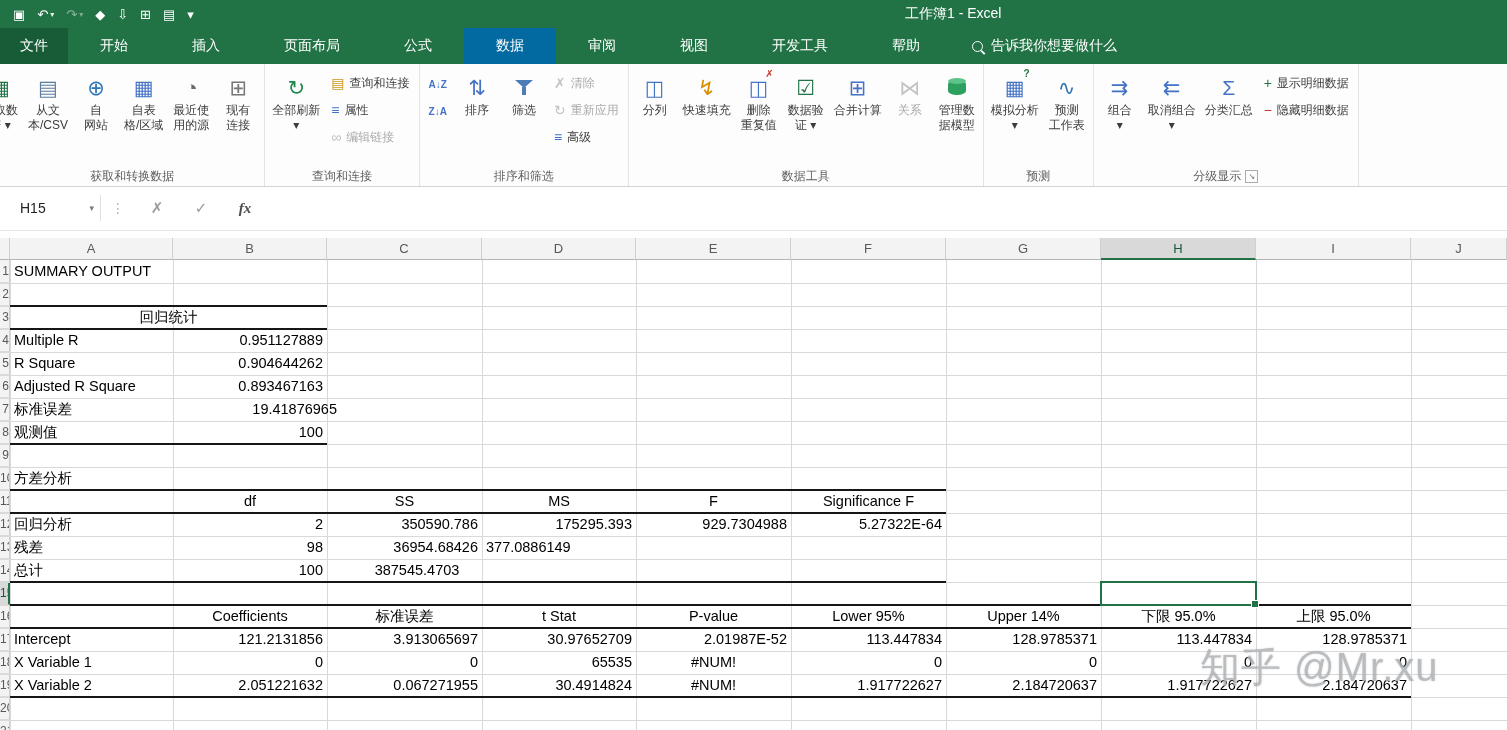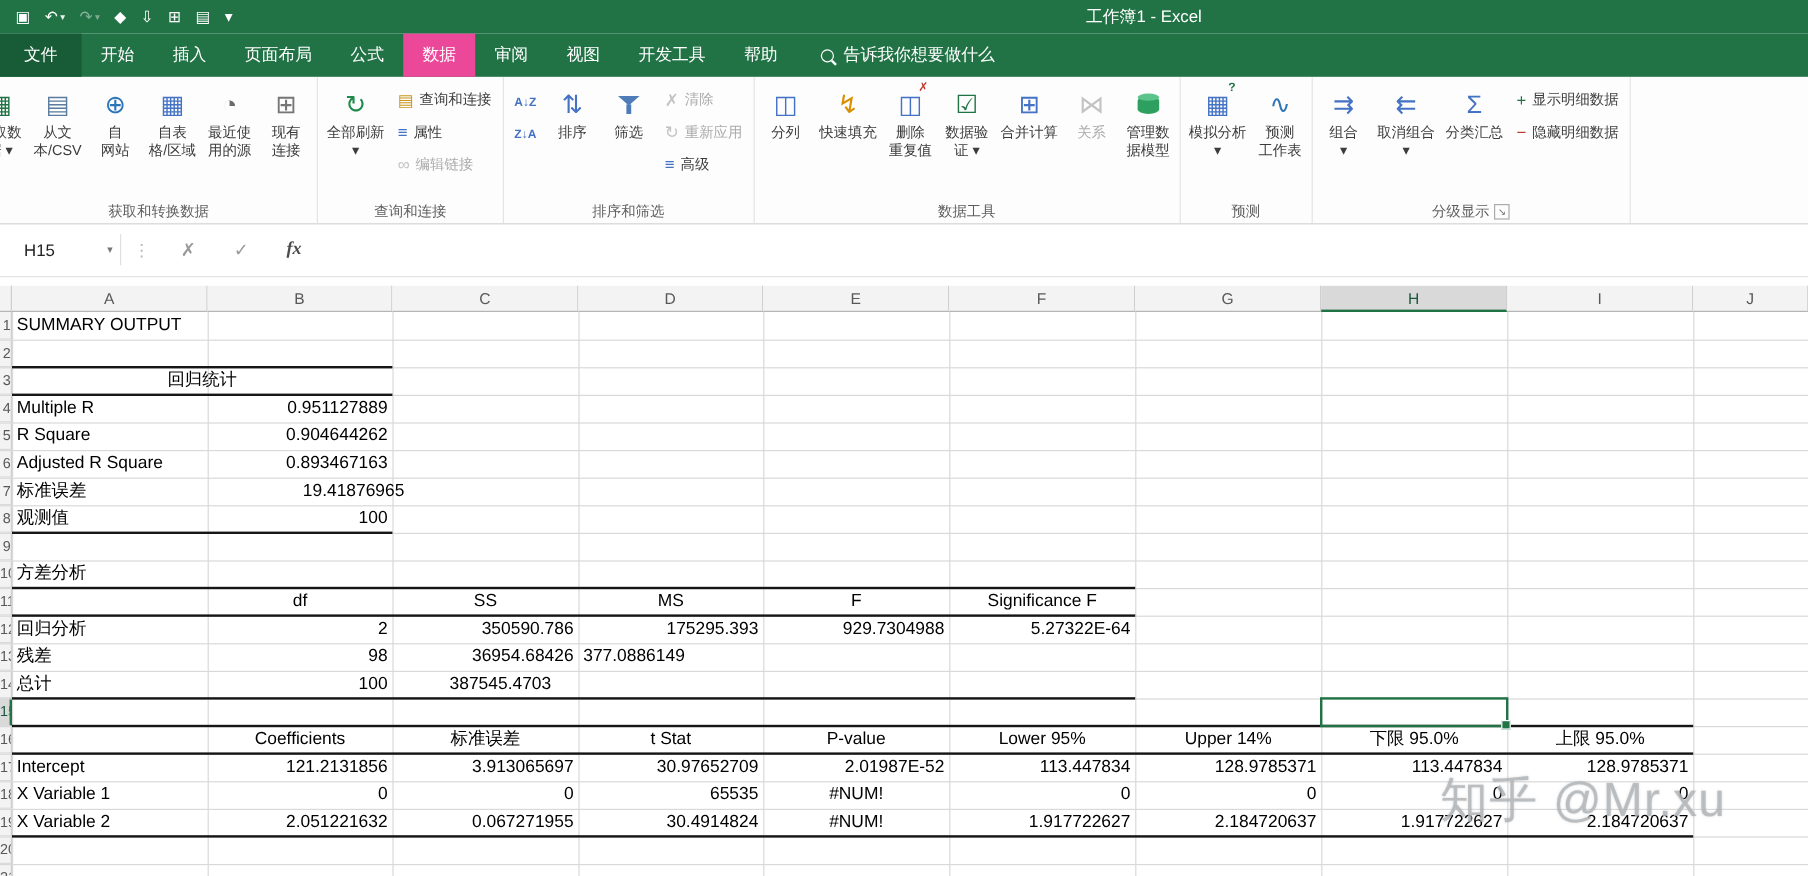--- a/index.html
+++ b/index.html
@@ -9,23 +9,23 @@
   
   .titlebar{position:absolute;left:0;top:0;width:100%;height:28px;background:#217346;display:flex;align-items:center;color:#fff;z-index:10}
   .qat{display:flex;align-items:center;gap:2px;padding-left:8px}
   .qbtn{display:flex;align-items:center;height:24px;padding:0 5px;font-size:13px;color:#fff}
   .qbtn.qdis{opacity:.45}
   .qbtn .dd{font-size:8px;margin-left:2px;color:#e8f2ec}
   .wtitle{position:absolute;left:905px;top:5px;font-size:14px;color:#fff;white-space:nowrap}
 
   
   .tabrow{position:absolute;top:28px;left:0;width:100%;height:36px;background:#217346;display:flex;align-items:stretch;color:#fff;z-index:10}
-  .tab{display:flex;align-items:center;padding:0 16px;font-size:14px;white-space:nowrap}
+  .tab{display:flex;align-items:center;padding:0 32px;font-size:14px;white-space:nowrap}
   .tab.file{background:#185c37;padding:0 20px}
-  .tab.sel{background:#ec4899}
+  .tab.sel{background:#0369a1}
   .searchbox{display:flex;align-items:center;gap:8px;margin-left:20px;font-size:14px;white-space:nowrap}
   .mag{width:9px;height:9px;border:1.6px solid #fff;border-radius:50%;position:relative;display:inline-block}
   .mag::after{content:"";position:absolute;width:1.6px;height:5px;background:#fff;left:9px;top:8px;transform:rotate(-45deg)}
 
   
   .ribbon{position:absolute;top:64px;left:0;width:100%;height:122px;background:#fdfdfd;border-bottom:1px solid #d5d5d5;display:flex;overflow:hidden;z-index:9}
   .rgroup{display:flex;flex-direction:column;border-right:1px solid #e4e4e4;padding:2px 3px 0;flex:0 0 auto}
   .ritems{flex:1;display:flex;align-items:flex-start;gap:1px}
   .rlabel{height:20px;text-align:center;font-size:12px;color:#5e5e5e;display:flex;align-items:center;justify-content:center;gap:4px}
   .dlnch{font-size:8px;border:1px solid #ababab;color:#6e6e6e;width:11px;height:11px;display:flex;align-items:center;justify-content:center}

